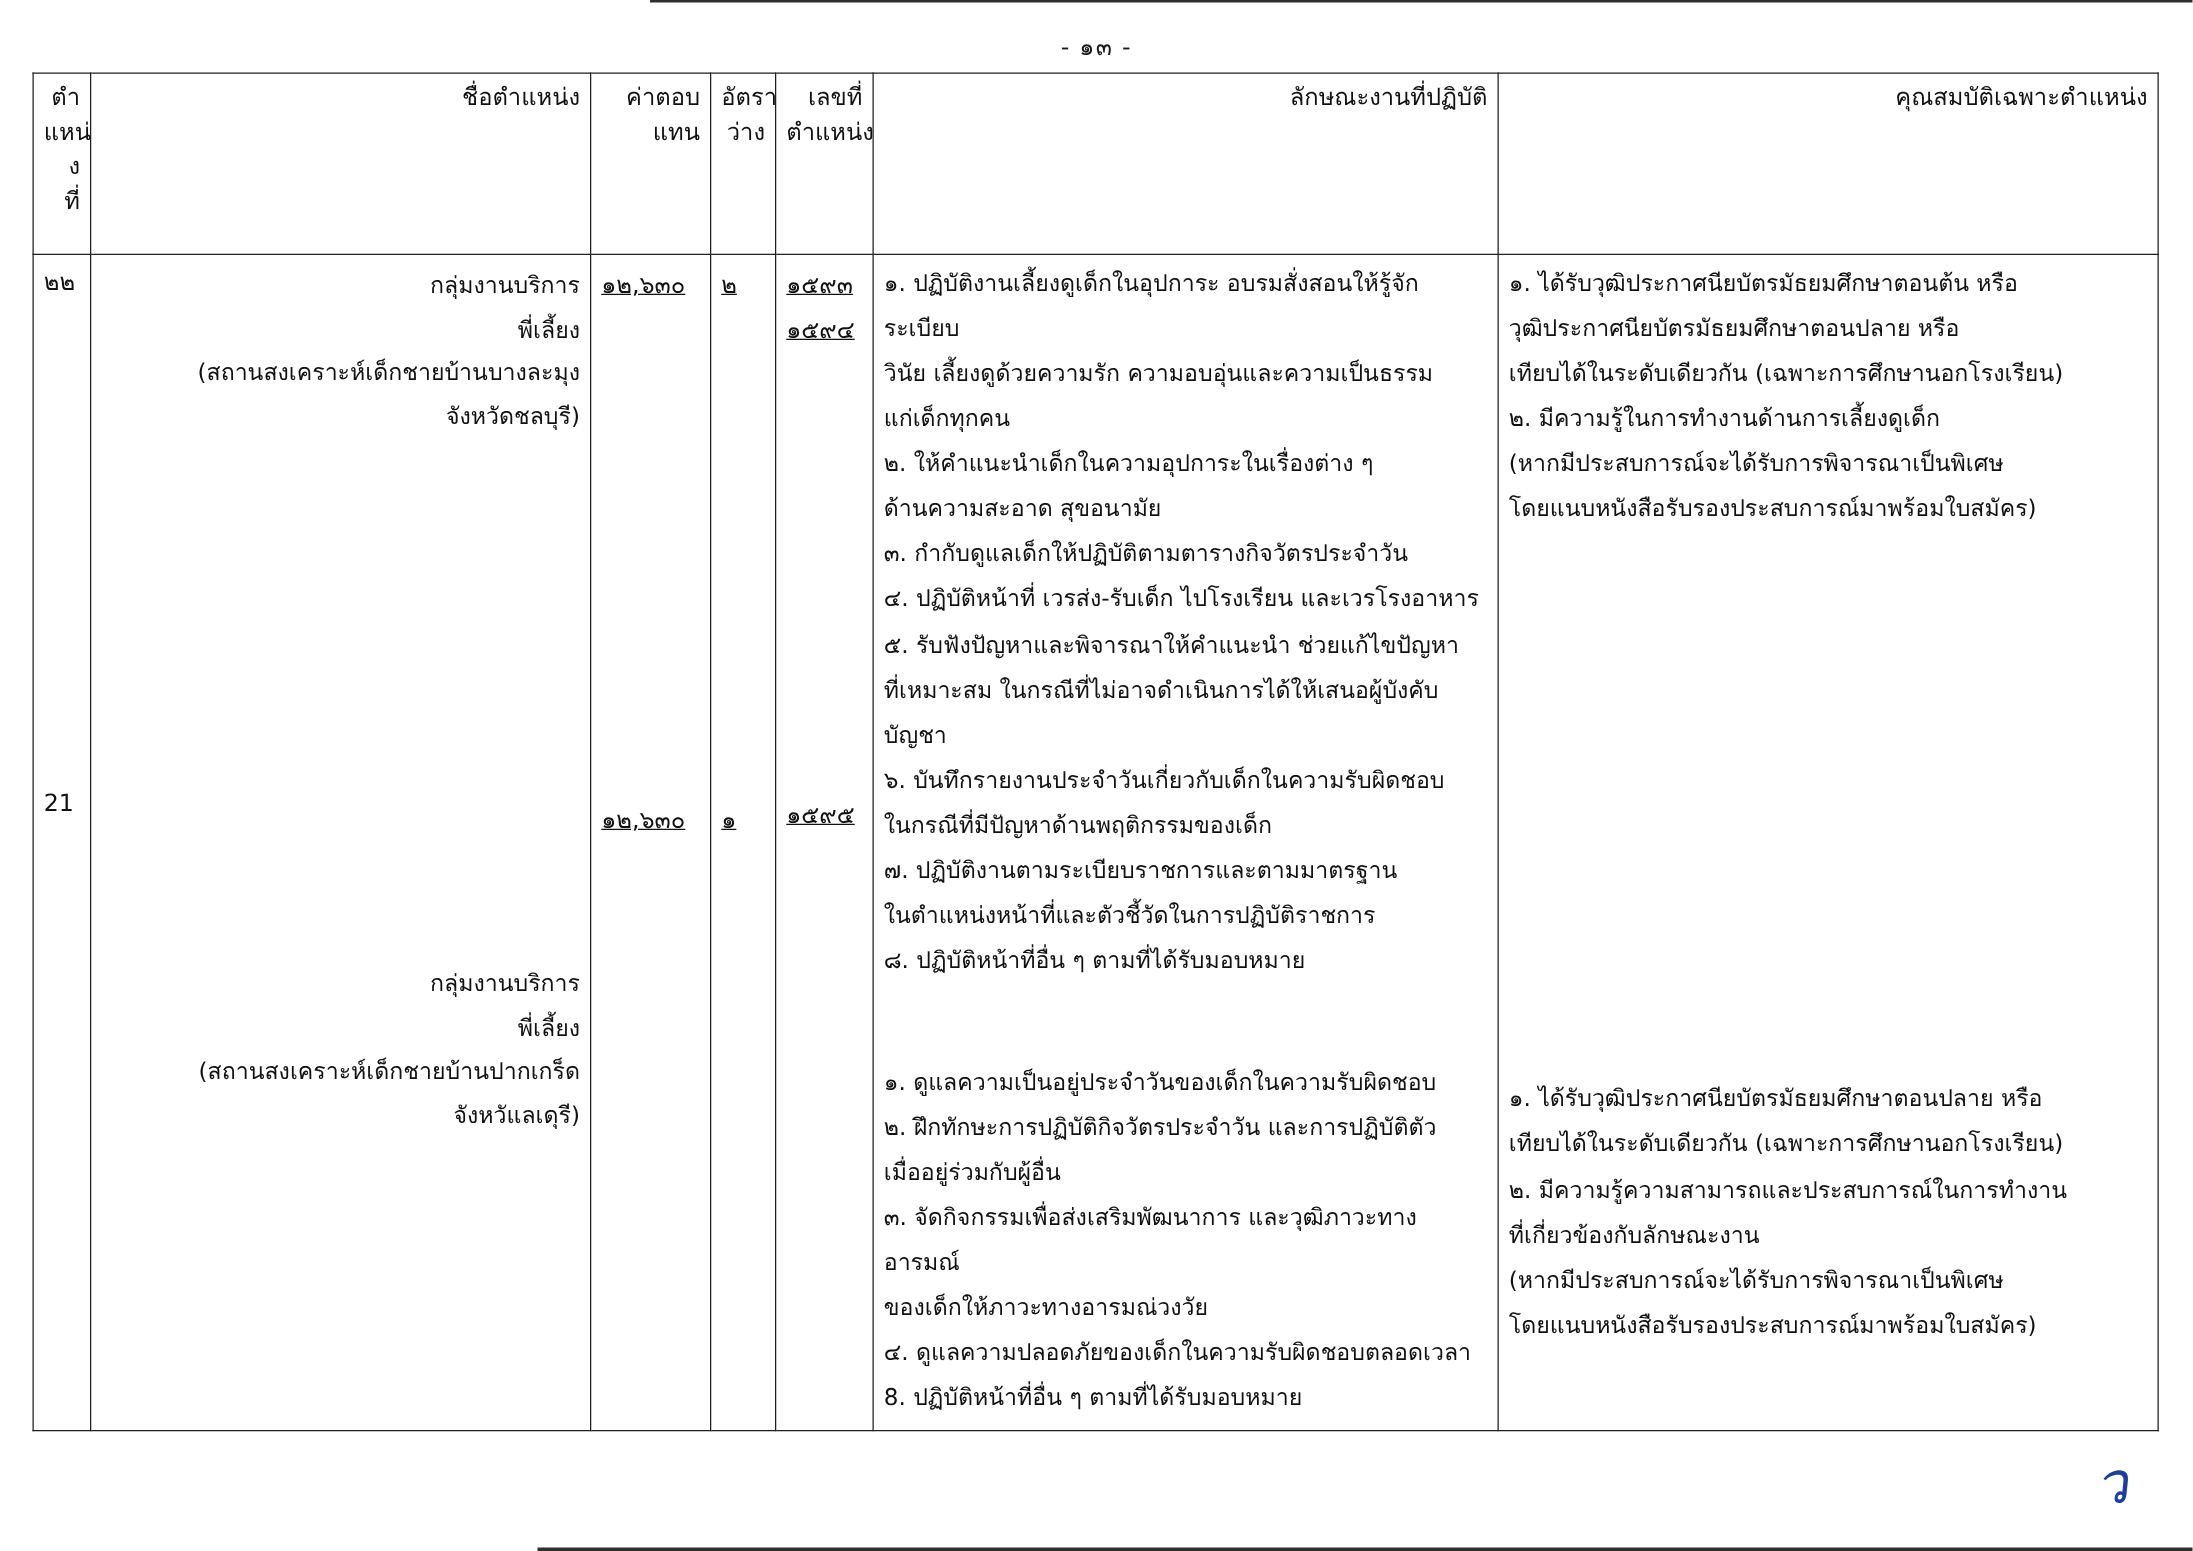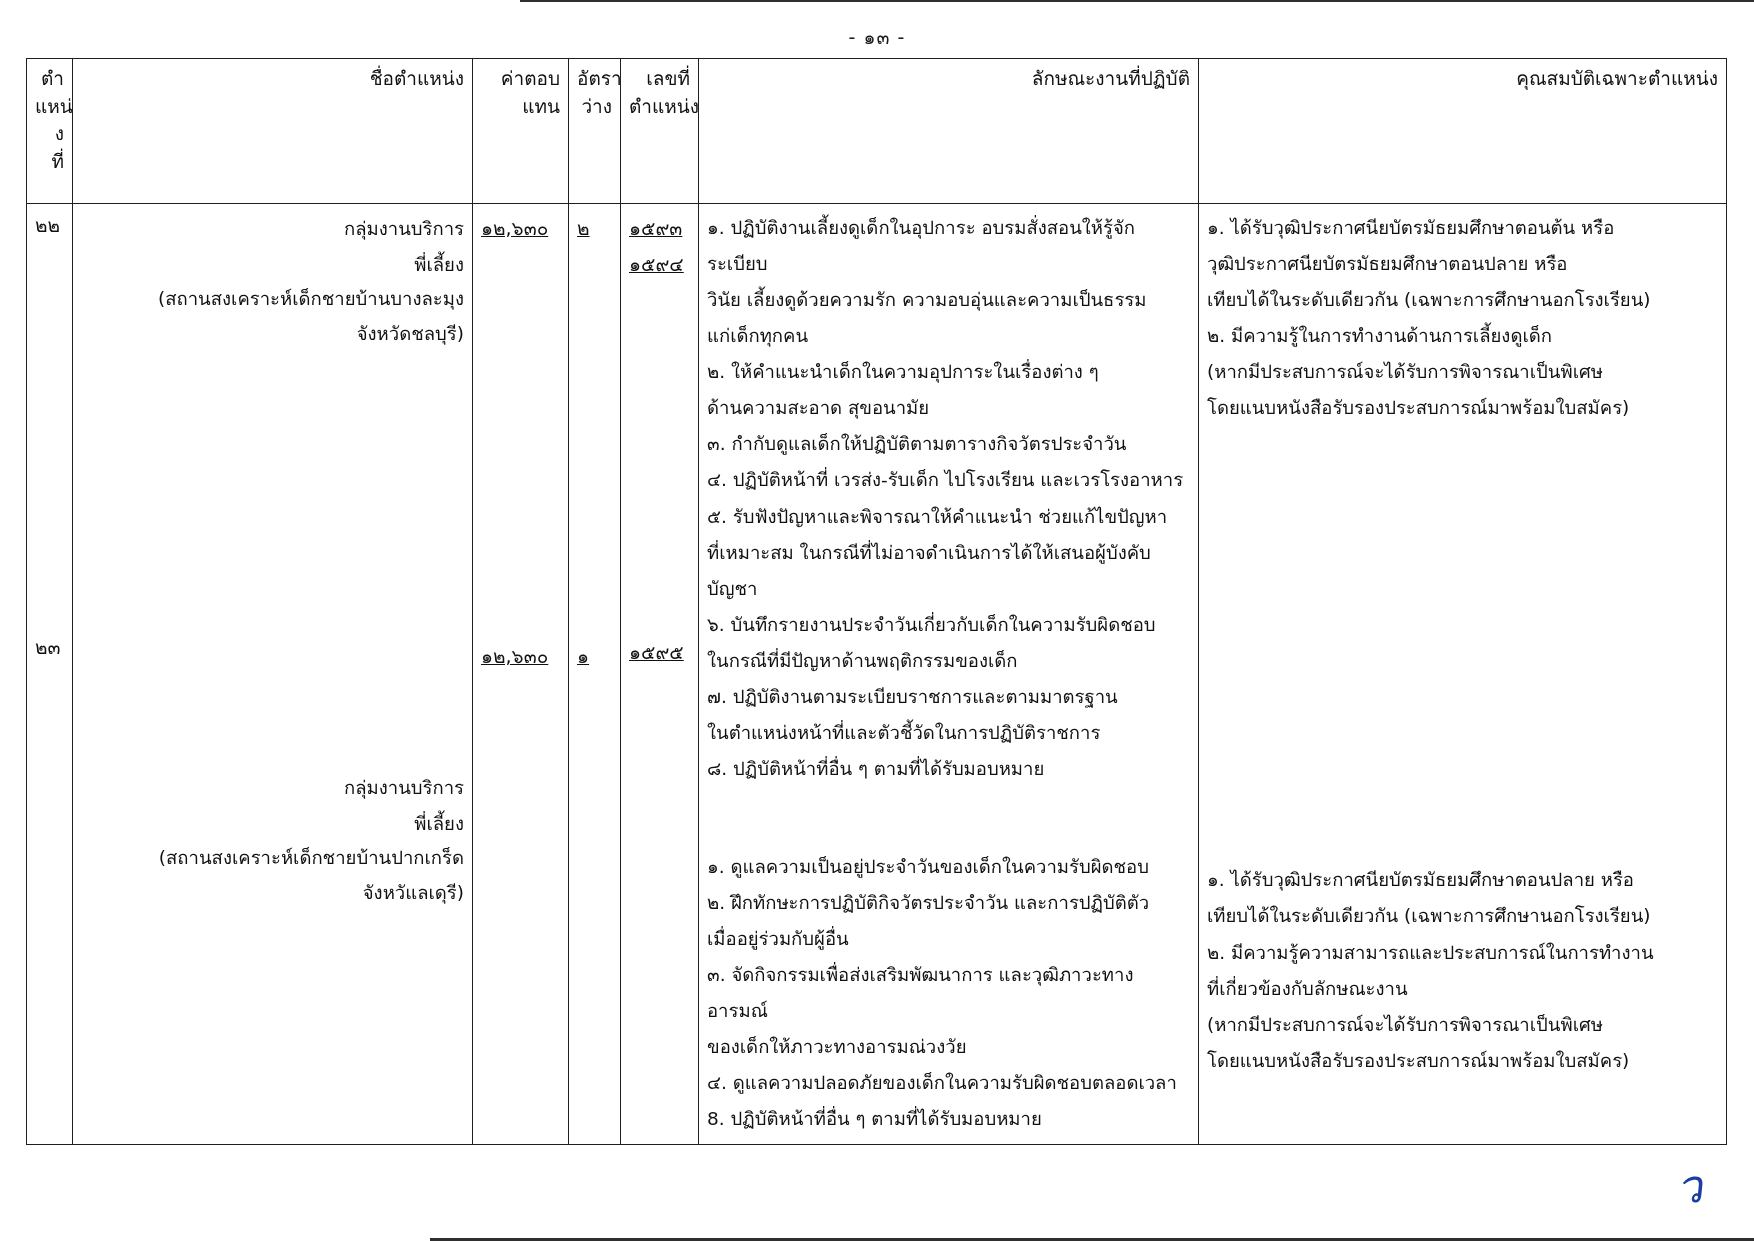--- a/index.html
+++ b/index.html
@@ -185,21 +185,21 @@
         </th>
         <th>ลักษณะงานที่ปฏิบัติ</th>
         <th>คุณสมบัติเฉพาะตำแหน่ง</th>
       </tr>
     </thead>
     <tbody>
       <tr>
         <td class="cell-no">
           <div>๒๒</div>
           <div class="block-gap"></div>
-          <div>๒๓</div>
+          <div>21</div>
         </td>
 
         <td class="cell-title">
           <div class="title-block">
             <span class="group-label">กลุ่มงานบริการ</span>
             <span class="sub-line">พี่เลี้ยง</span>
             <span class="sub-line">(สถานสงเคราะห์เด็กชายบ้านบางละมุง</span>
             <span class="sub-line">จังหวัดชลบุรี)</span>
           </div>
           <div class="title-block">

